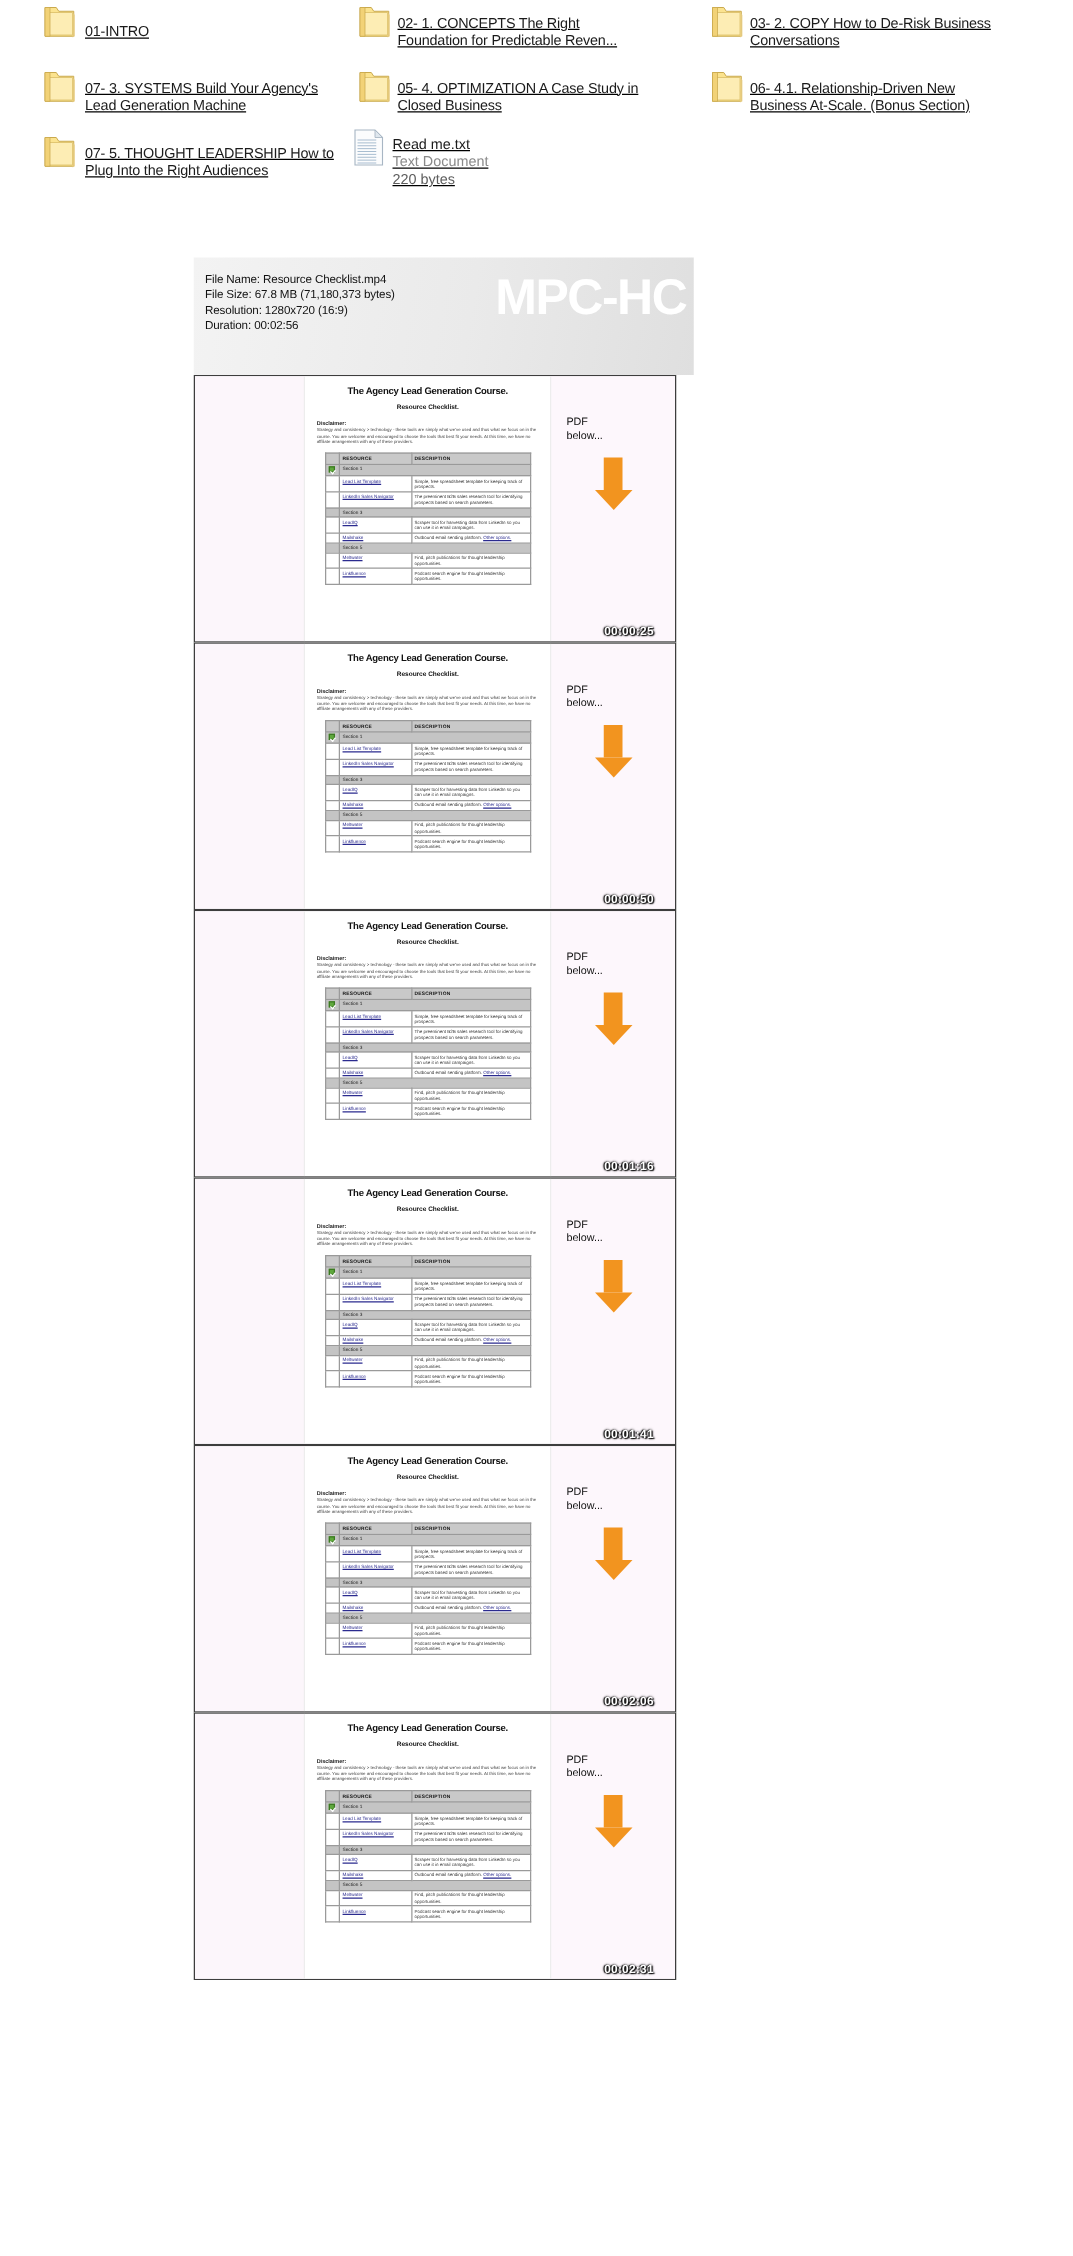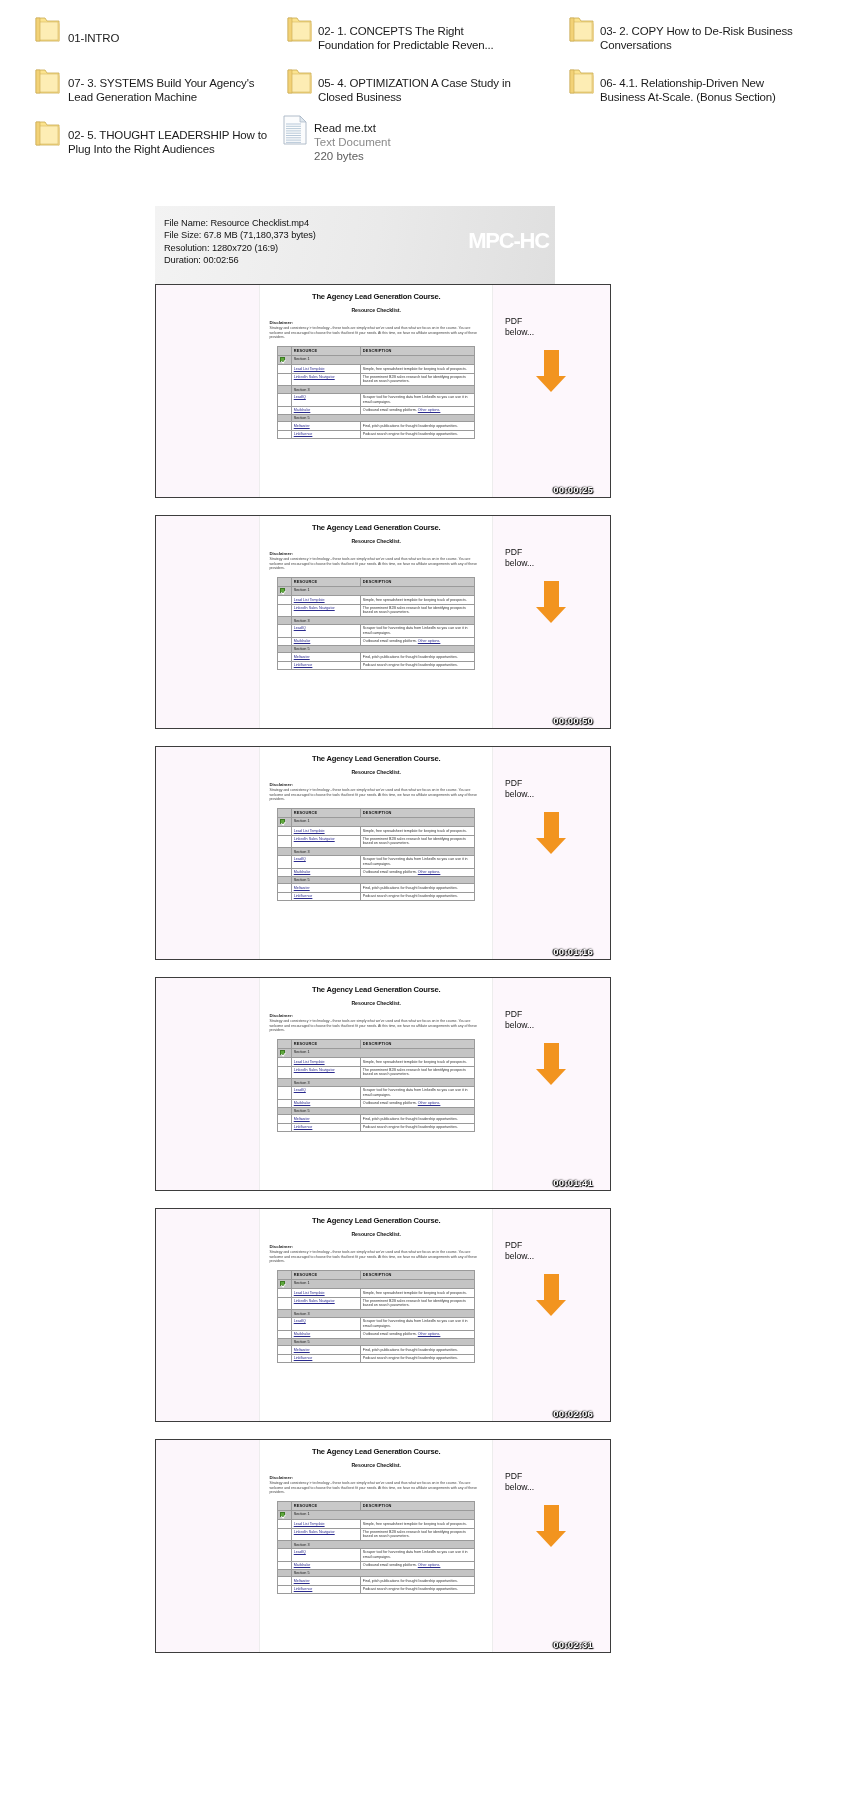--- a/index.html
+++ b/index.html
@@ -8,21 +8,22 @@
     background: #ffffff;
     font-family: "Liberation Sans", sans-serif;
   }
   body { width: 858px; height: 1805px; position: relative; overflow: hidden; }
 
   
   #folder-grid {
     position: absolute;
     left: 0; top: 0;
     width: 858px; height: 180px;
-    padding: 12px 0 0 0;
+    padding: 0 0 0 0;
+    text-decoration: underline;
   }
   .folder-row { display: flex; height: 52px; margin-bottom: 0; }
   .folder-cell {
     display: flex;
     align-items: center;
     width: 286px;
     padding-left: 68px;
     position: relative;
   }
   .folder-cell.c2 { padding-left: 32px; }
@@ -52,52 +53,52 @@
   .txt-size { font-size: 11.5px; color: #5d5d5d; }
 
   
   #contact-sheet {
     position: absolute;
     left: 155px; top: 206px;
     width: 400px;
   }
   #sheet-header {
     position: relative;
-    height: 78px;
+    height: 94px;
     background: linear-gradient(100deg, #f3f3f3 0%, #eaeaea 55%, #dfdfdf 100%);
     padding: 11px 0 0 9px;
   }
   .info-line {
     font-size: 9.3px;
     color: #121212;
     line-height: 12.4px;
     letter-spacing: -0.1px;
     position: relative;
     z-index: 2;
   }
   #mpc-watermark {
     position: absolute;
     right: 6px;
-    top: 22px;
-    font-size: 22px;
+    top: 10px;
+    font-size: 40px;
     font-weight: bold;
     color: #ffffff;
     letter-spacing: -1.2px;
     z-index: 1;
     font-family: "Liberation Sans", sans-serif;
   }
 
   
   .thumb {
     position: relative;
-    width: 456px;
+    width: 386px;
     height: 214px;
     background: #ffffff;
     border: 1px solid #3d3d3d;
-    margin-bottom: 17px;
+    margin-bottom: 0;
     overflow: hidden;
   }
   .thumb-inner {
     position: absolute;
     left: 0; top: 0; right: 0; bottom: 0;
     background: #fdf8fc;
     display: flex;
   }
   .pdf-left {
     width: 23%;
@@ -304,21 +305,21 @@
       </div>
     </div>
     <div class="folder-row">
       <div class="folder-cell">
         <span class="folder-icon"><svg viewBox="0 0 27 30" width="27" height="30">
             <path d="M2 3 h9 l2 3 h12 v20 h-23 z" fill="#fbe38f" stroke="#c9a94e" stroke-width="0.8"></path>
             <path d="M3 7 h21 v18 h-21 z" fill="#fdedb4" stroke="#d8bb63" stroke-width="0.6"></path>
             <path d="M2 3 h4 v23 h-4 z" fill="#f2d277" stroke="#c9a94e" stroke-width="0.6"></path>
             <path d="M24 7 l2 2 v17 l-2 1 z" fill="#e9cf84" opacity="0.7"></path>
           </svg></span>
-        <span class="folder-label">02- 5. THOUGHT LEADERSHIP How to Plug Into the Right Audiences</span>
+        <span class="folder-label">07- 5. THOUGHT LEADERSHIP How to Plug Into the Right Audiences</span>
       </div>
       <div class="folder-cell c3">
         <span class="txt-icon"><svg viewBox="0 0 26 32" width="26" height="32">
             <path d="M2 2 h16 l6 6 v22 h-22 z" fill="#fbfcfd" stroke="#a8b6c4" stroke-width="0.9"></path>
             <path d="M18 2 l6 6 h-6 z" fill="#dfe7ee" stroke="#a8b6c4" stroke-width="0.7"></path>
             <line x1="4" y1="10" x2="19" y2="10" stroke="#9bb3c9" stroke-width="0.7"></line>
             <line x1="4" y1="12.3" x2="19" y2="12.3" stroke="#9bb3c9" stroke-width="0.7"></line>
             <line x1="4" y1="14.6" x2="19" y2="14.6" stroke="#9bb3c9" stroke-width="0.7"></line>
             <line x1="4" y1="16.9" x2="19" y2="16.9" stroke="#9bb3c9" stroke-width="0.7"></line>
             <line x1="4" y1="19.2" x2="19" y2="19.2" stroke="#9bb3c9" stroke-width="0.7"></line>

